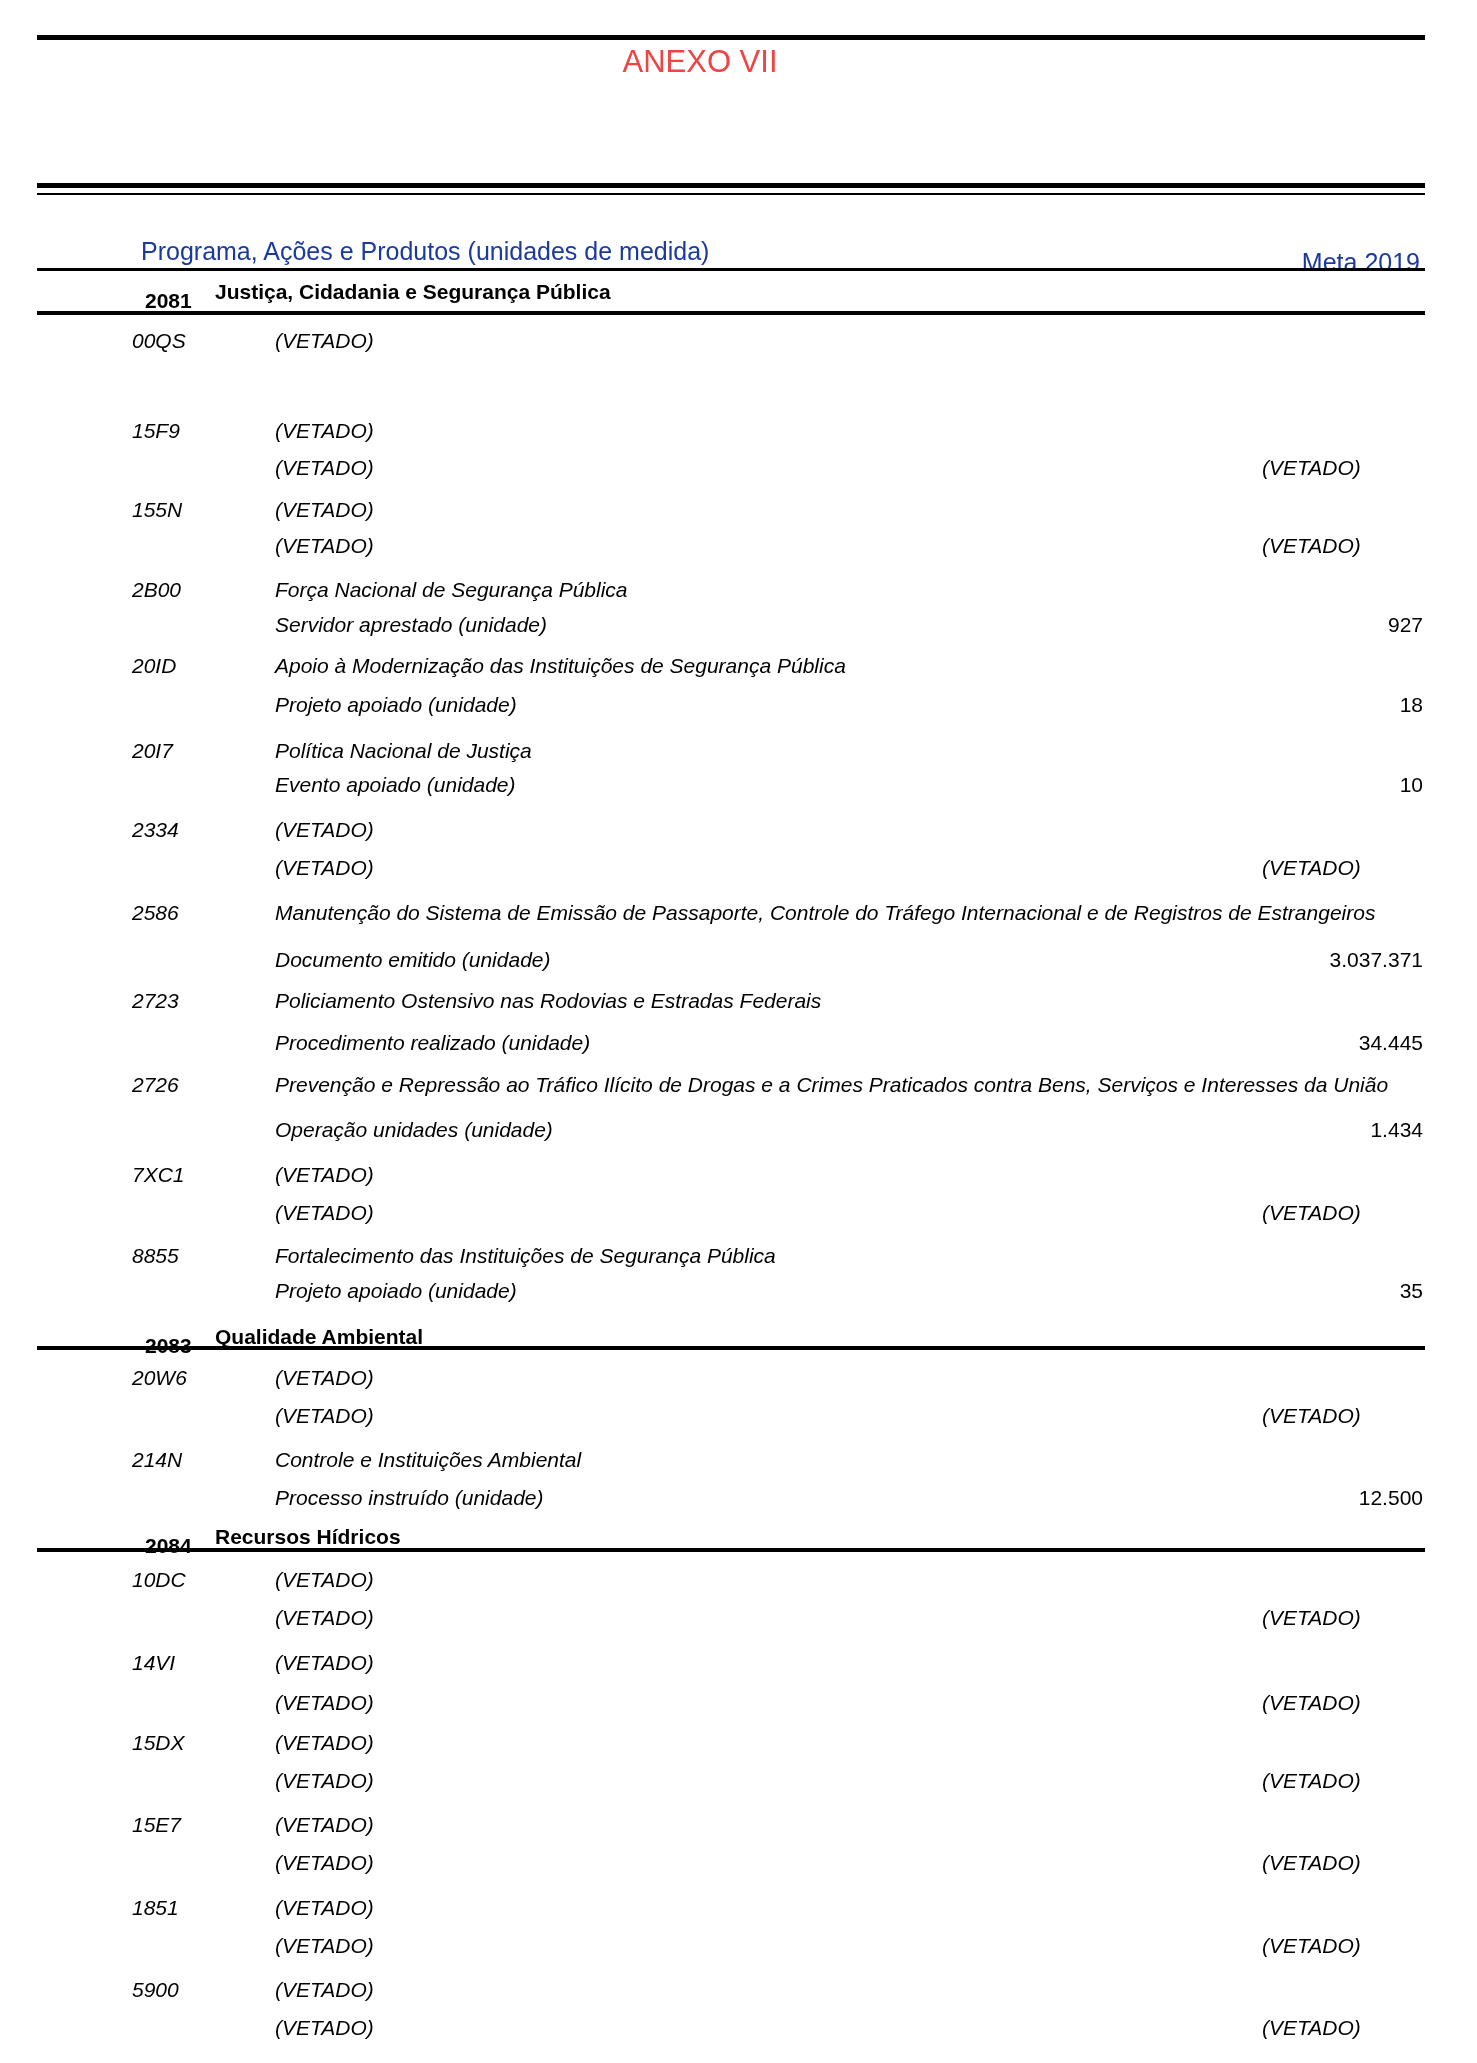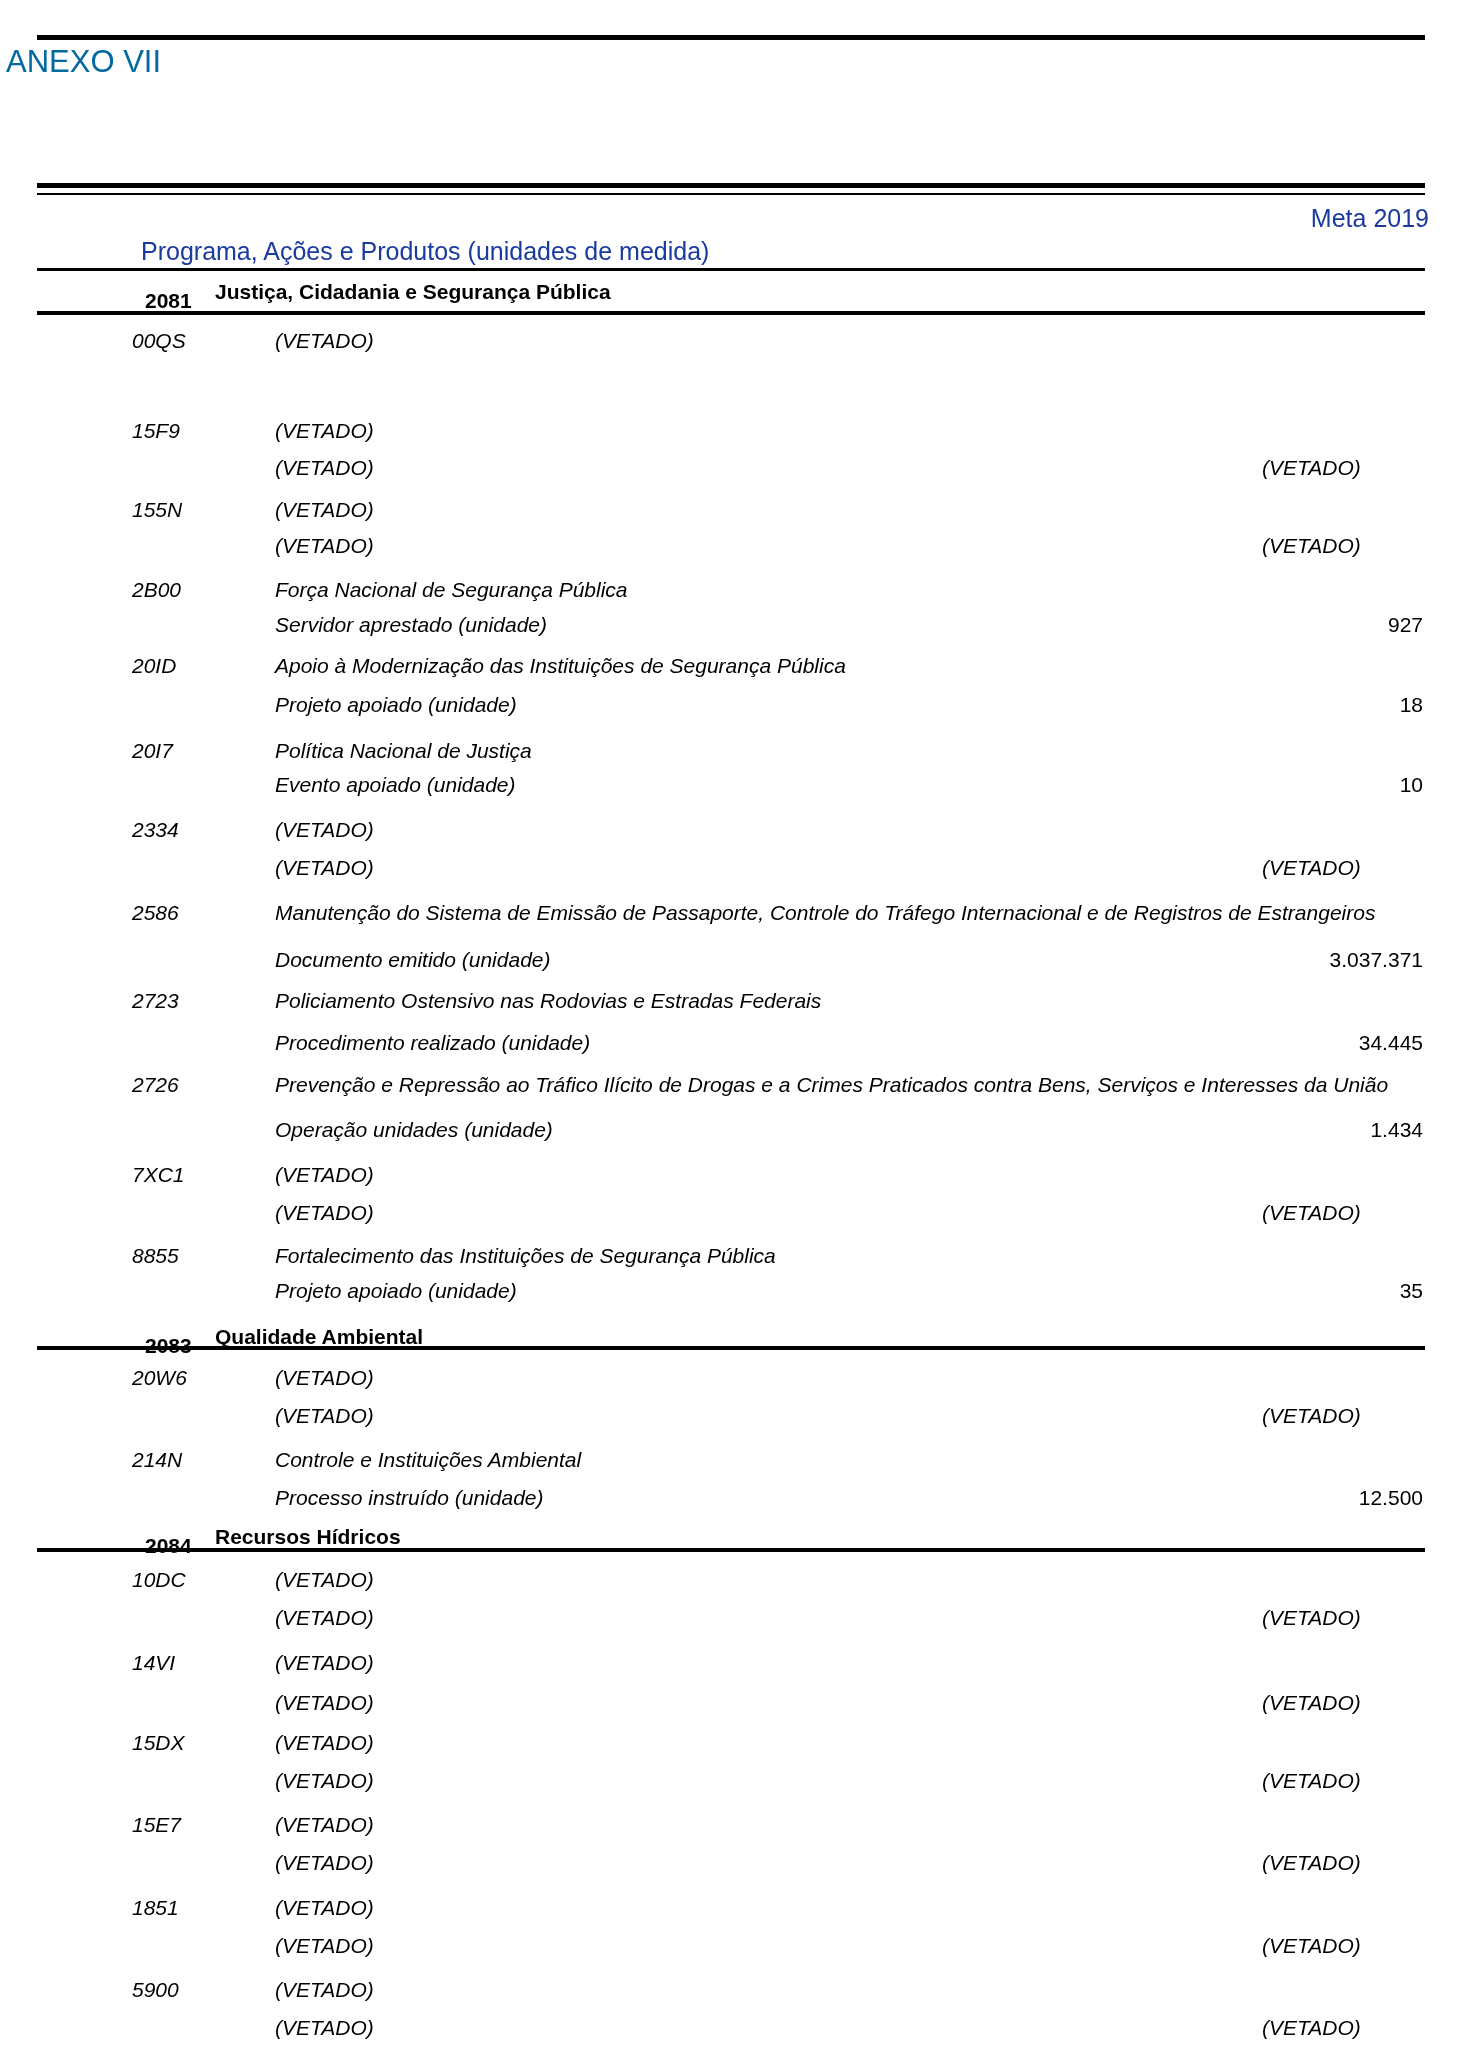--- a/index.html
+++ b/index.html
@@ -16,35 +16,36 @@
     position: absolute;
     left: 37px;
     width: 1388px;
     background: #000000;
   }
   #title-block {
     position: absolute;
     left: 6px;
     top: 42px;
     width: 1388px;
+    text-align: center;
     font-size: 31px;
     line-height: 40px;
-    color: #0369a1;
+    color: #ef4444;
     white-space: nowrap;
   }
   #table-header {
     position: absolute;
     left: 0; top: 203px;
     width: 1477px;
     font-size: 25px;
     line-height: 30px;
     white-space: nowrap;
   }
   #table-header .hleft { position: absolute; left: 141px; margin-top: 33px; }
-  #table-header .hright { position: absolute; right: 48px; }
+  #table-header .hright { position: absolute; right: 57px; margin-top: 44px; }
   .row {
     position: absolute;
     left: 0;
     width: 1477px;
     font-size: 21px;
     line-height: 26px;
     white-space: nowrap;
   }
   .row .code {
     position: absolute;

